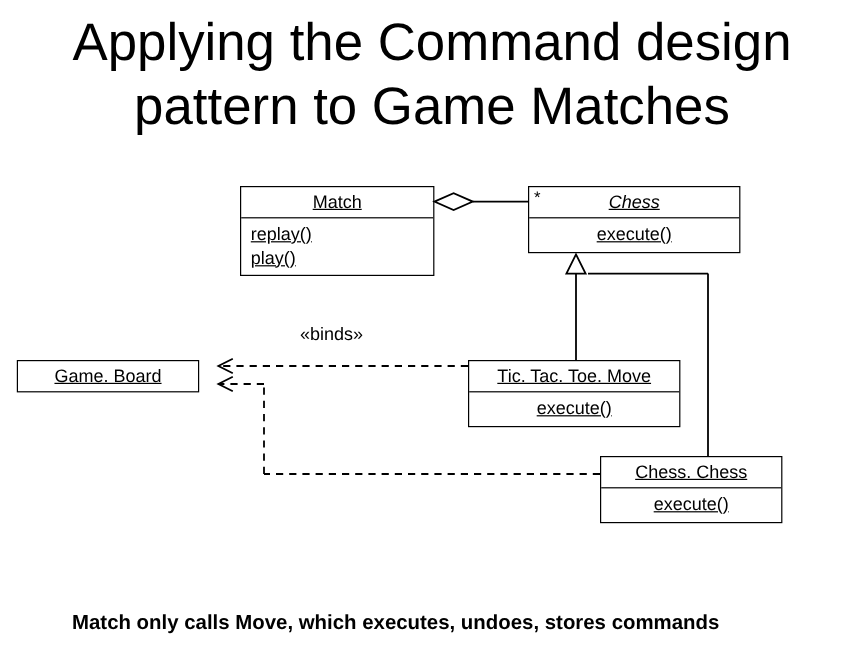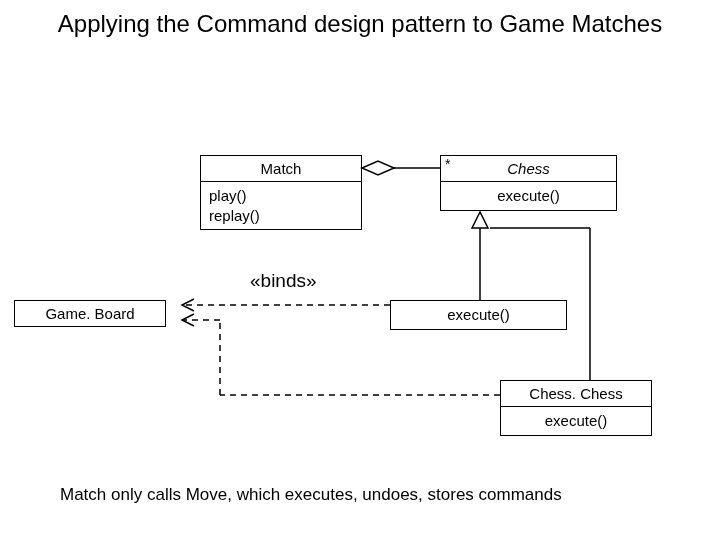--- a/index.html
+++ b/index.html
@@ -5,30 +5,31 @@
   body {
     margin: 0;
     padding: 0;
     width: 720px;
     height: 540px;
     font-family: Arial, Helvetica, sans-serif;
     background: #fff;
     position: relative;
   }
   .title {
-    font-size: 24px;
+    font-size: 44px;
     text-align: center;
     padding: 10px 20px 0 20px;
     line-height: 1.2;
   }
   .uml-box {
     position: absolute;
     border: 1.5px solid #000;
     background: #fff;
     font-size: 15px;
+    text-decoration: underline;
   }
   .uml-title {
     text-align: center;
     padding: 4px 8px;
     border-bottom: 1.5px solid #000;
   }
   .uml-title.italic {
     font-style: italic;
   }
   .uml-body {
@@ -37,61 +38,63 @@
   }
   .uml-body div {
     line-height: 1.3;
   }
   .label-mult {
     position: absolute;
     font-size: 14px;
   }
   .label-binds {
     position: absolute;
-    font-size: 19px;
+    font-size: 15px;
   }
   .caption {
     position: absolute;
     font-size: 17px;
-    font-weight: normal;
+    font-weight: bold;
+    margin-top: 24px;
   }
   svg.connectors {
     position: absolute;
     left: 0;
     top: 0;
     width: 720px;
     height: 540px;
     pointer-events: none;
   }
 </style>
 </head>
 <body>
 
 <div class="title">Applying the Command design pattern to Game Matches</div>
 
 <div class="uml-box" style="left:200px; top:155px; width:160px;">
   <div class="uml-title">Match</div>
   <div class="uml-body">
+    <div>replay()</div>
     <div>play()</div>
-    <div>replay()</div>
   </div>
 </div>
 
 <div class="uml-box" style="left:440px; top:155px; width:175px;">
   <div class="uml-title italic">Chess</div>
   <div class="uml-body" style="text-align:center;">
     <div>execute()</div>
   </div>
 </div>
 
 <div class="uml-box" style="left:14px; top:300px; width:150px;">
   <div class="uml-title" style="border-bottom:none;">Game. Board</div>
 </div>
 
 <div class="uml-box" style="left:390px; top:300px; width:175px;">
+  <div class="uml-title">Tic. Tac. Toe. Move</div>
   <div class="uml-body" style="text-align:center;">
     <div>execute()</div>
   </div>
 </div>
 
 <div class="uml-box" style="left:500px; top:380px; width:150px;">
   <div class="uml-title">Chess. Chess</div>
   <div class="uml-body" style="text-align:center;">
     <div>execute()</div>
   </div>

